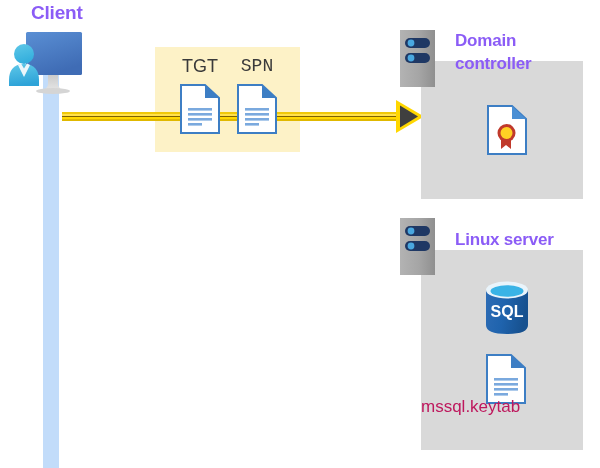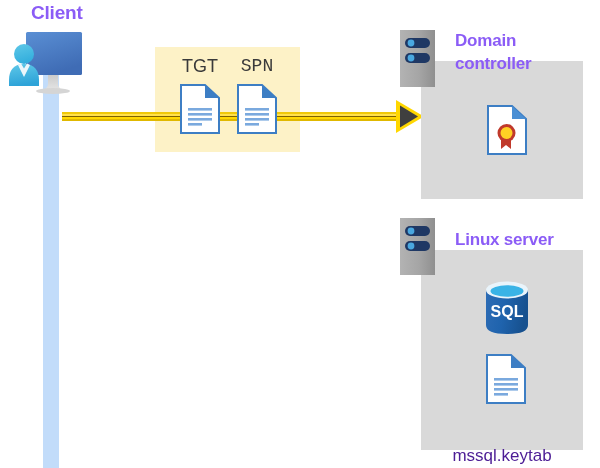--- a/index.html
+++ b/index.html
@@ -54,25 +54,25 @@
   }
   .label-linux {
     left: 455px;
     top: 228px;
     font-size: 17px;
     line-height: 23px;
     width: 140px;
   }
   .label-keytab {
     left: 421px;
-    top: 446px;
+    top: 397px;
     width: 162px;
-    text-align: center;
+    text-align: left;
     font-size: 17px;
-    color: #4c1d95;
+    color: #be185d;
   }
 
   
   .client-icon {
     left: 8px;
     top: 30px;
     width: 92px;
     height: 64px;
   }
 

